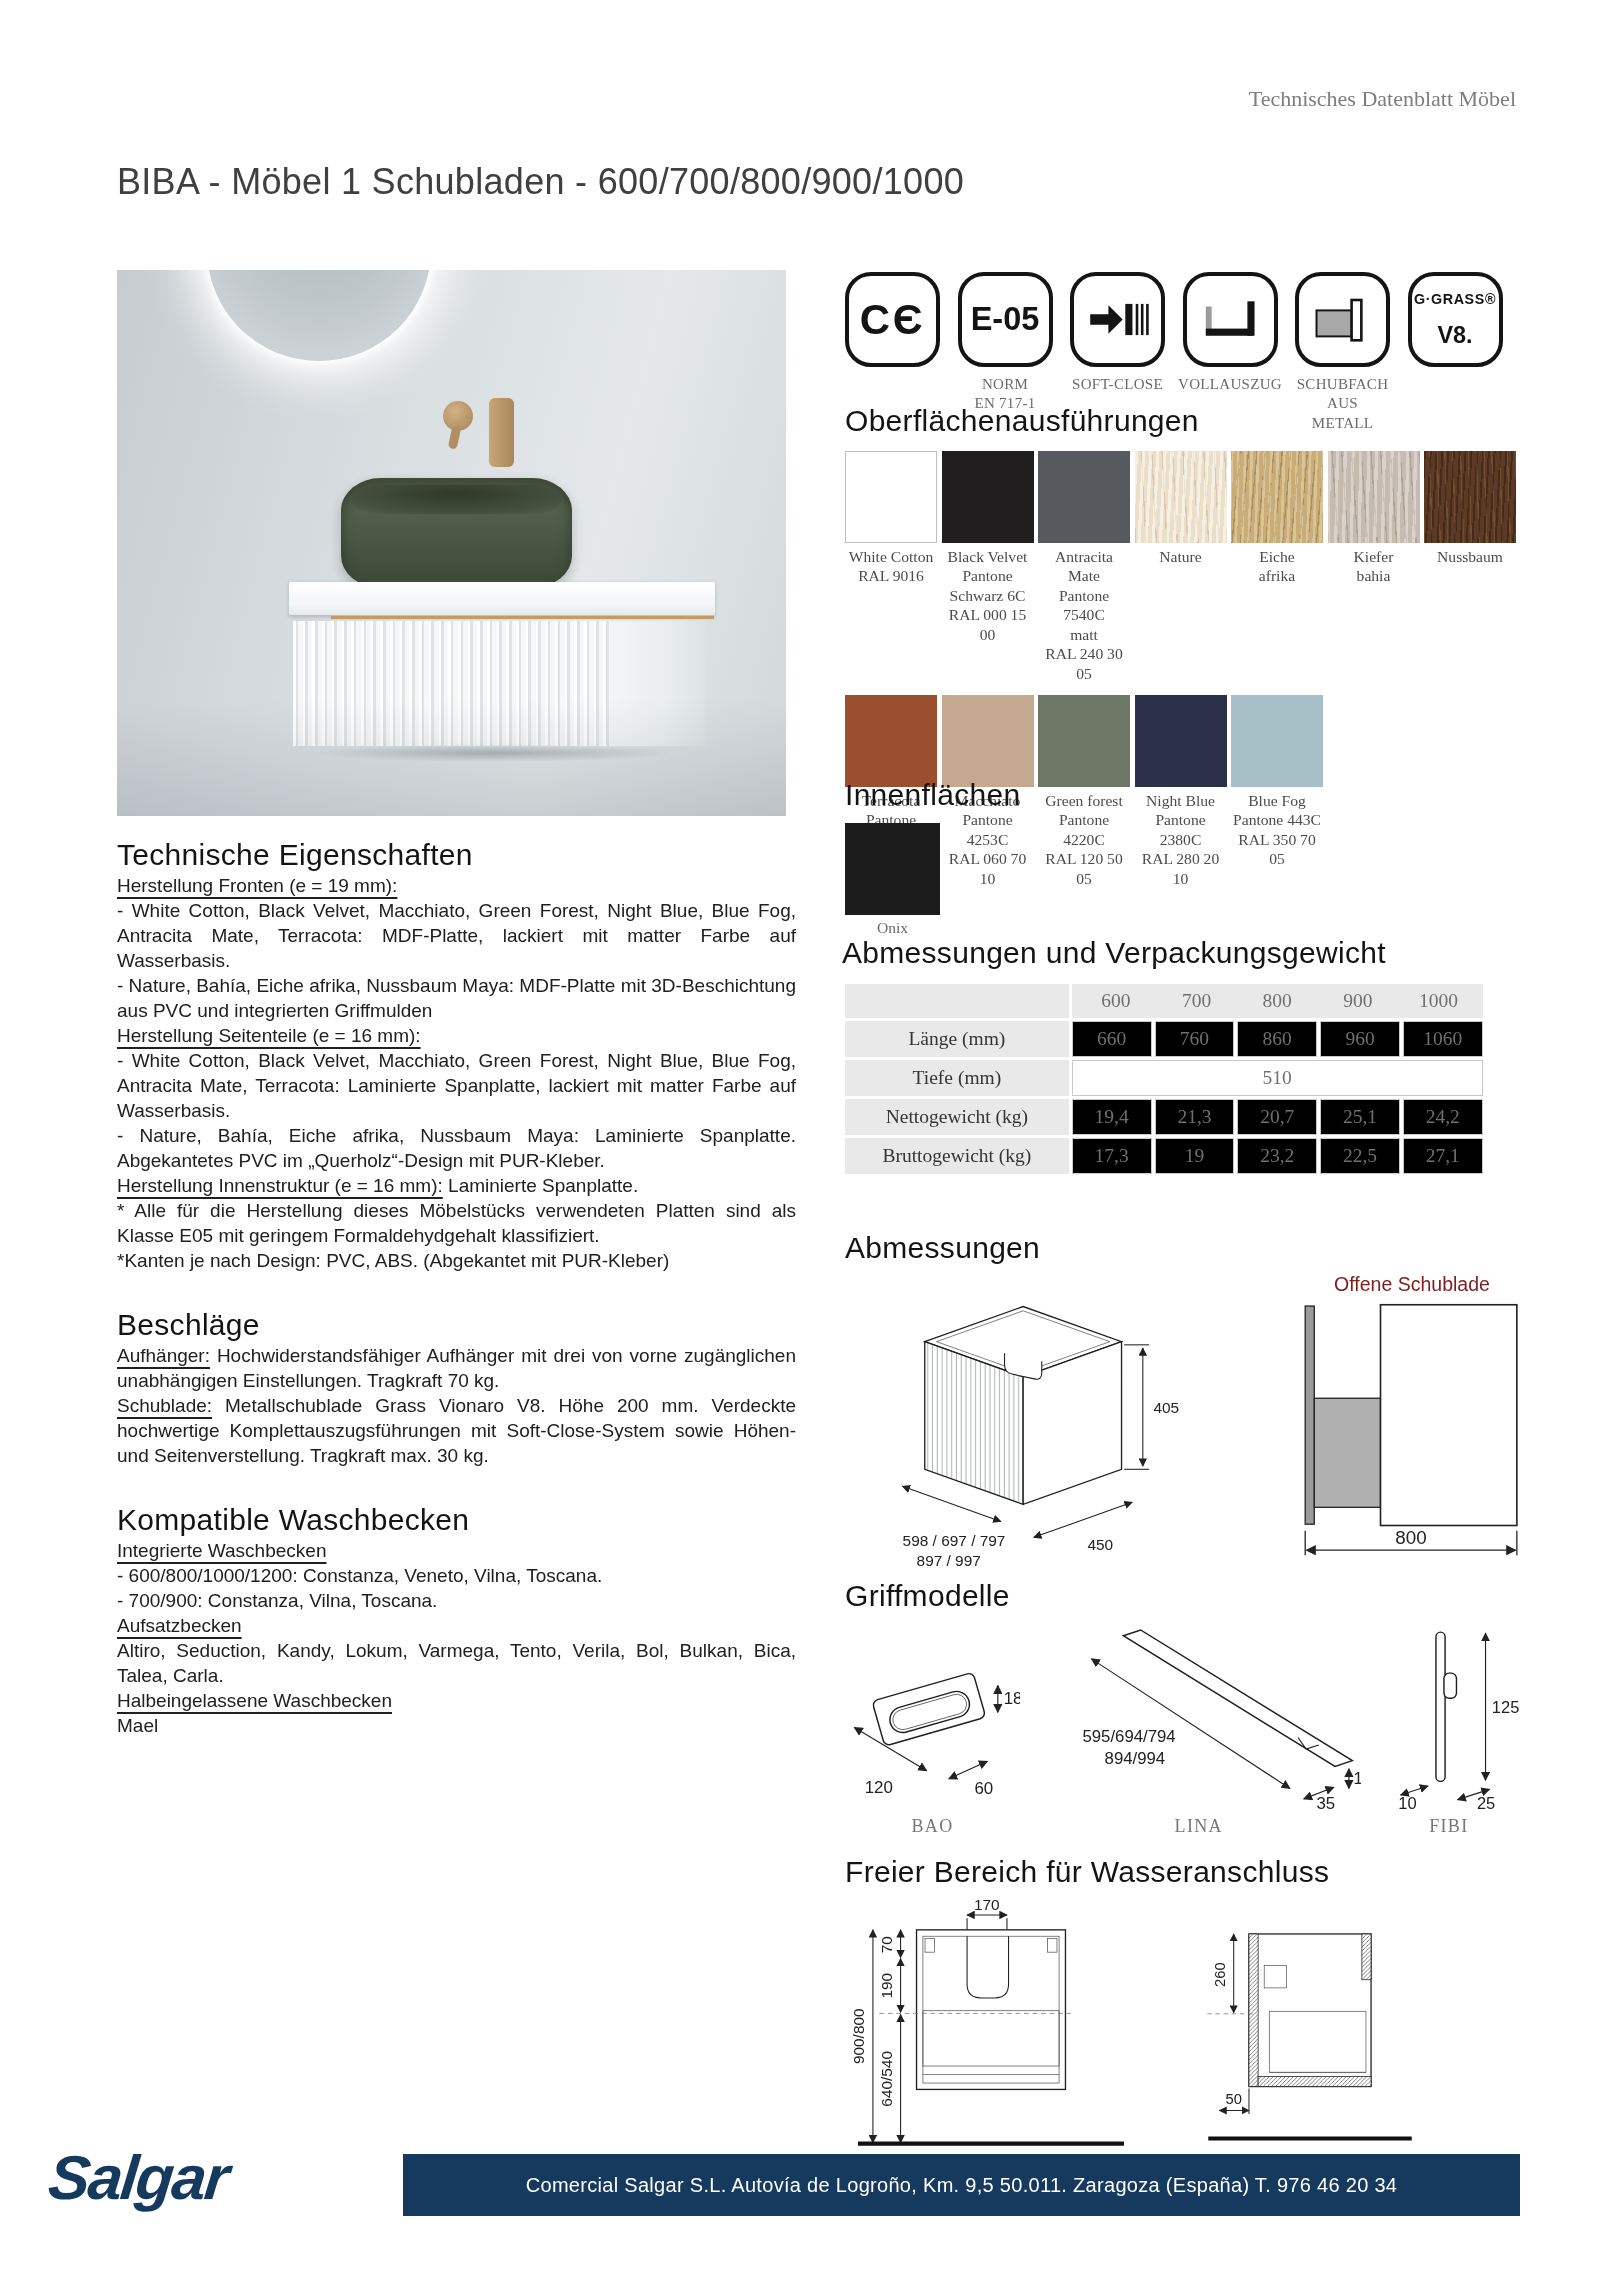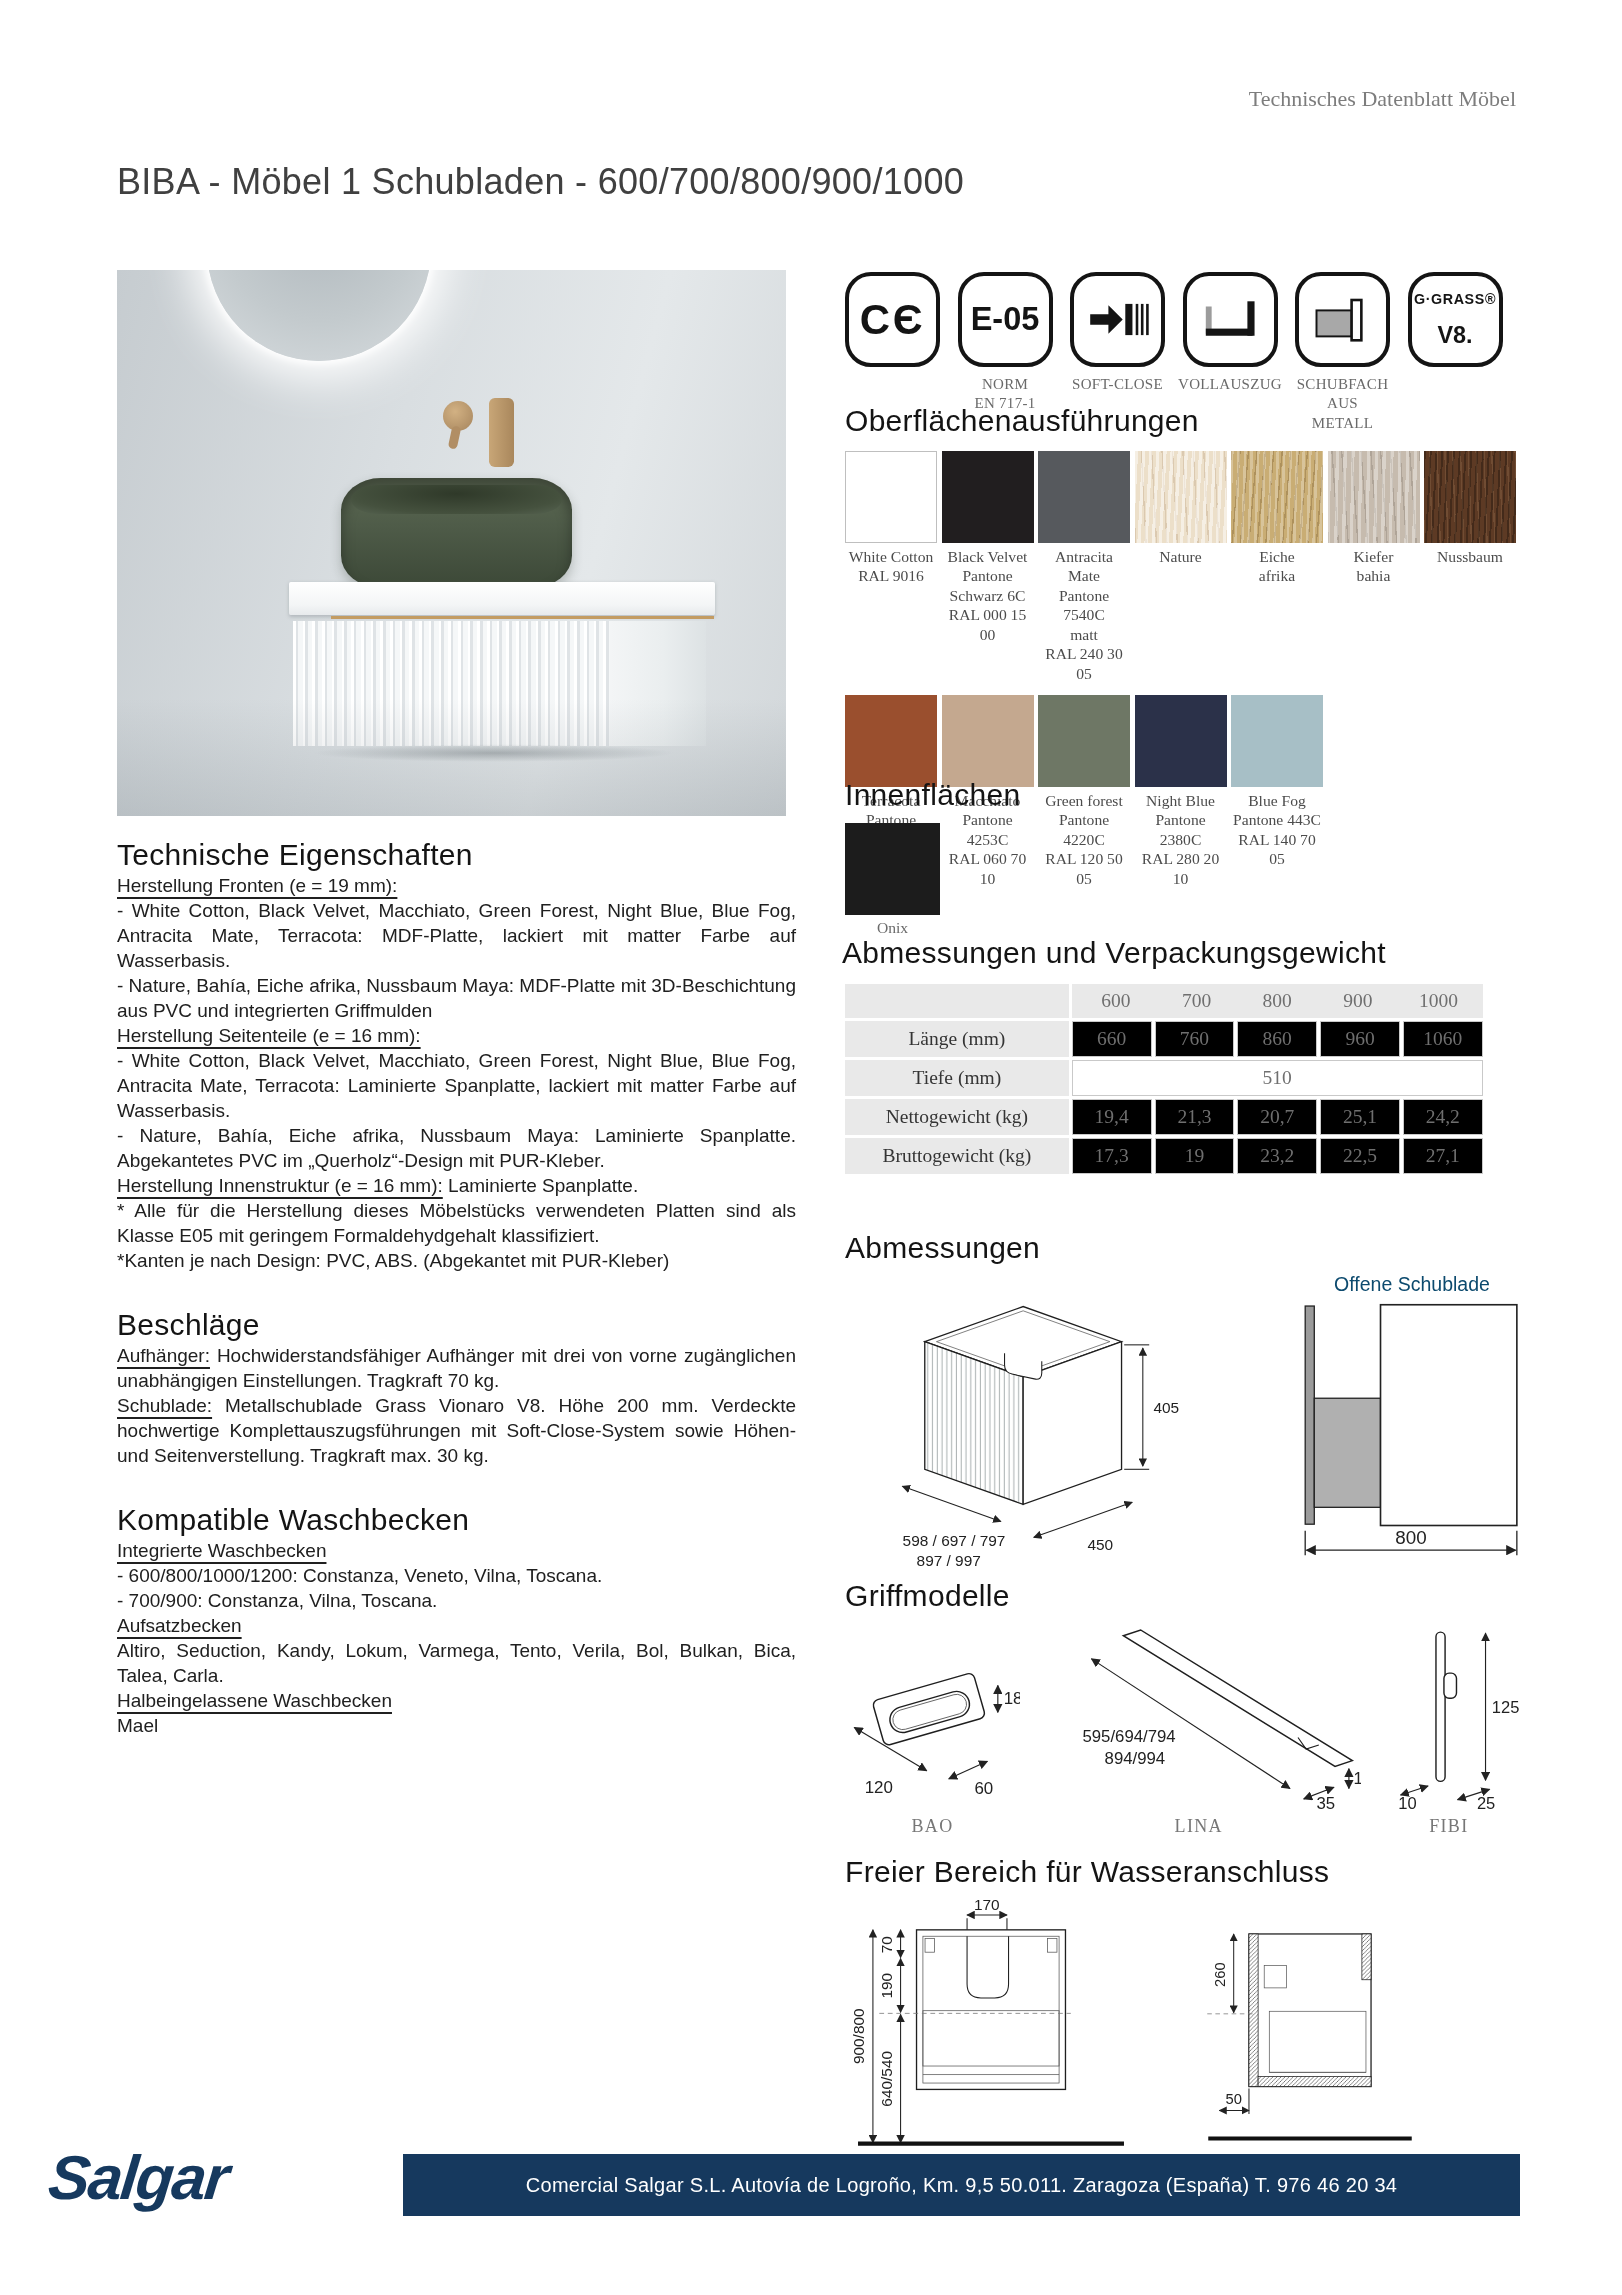--- a/index.html
+++ b/index.html
@@ -87,21 +87,21 @@
   td.valspan{background:#ffffff;border:0.6px solid #c9c9c9;color:#6f6f6f;}
   
   .draw-stroke{fill:#ffffff;stroke:#1f1f1f;stroke-width:2.5;}
   .thin{fill:none;stroke:#555;stroke-width:1.4;}
   .dim{stroke:#222;stroke-width:2;fill:none;}
   text.dimtxt{font-family:"Liberation Sans",sans-serif;font-size:29px;fill:#222;}
   
   #abmessungen{left:845px;top:1230px;width:679px;}
   #abm-row{display:flex;margin-top:6.5px;}
   #offene-fig{margin-left:auto;width:224px;text-align:center;}
-  #offene-label{font-size:19.5px;color:#0c4a6e;margin-bottom:6.5px;}
+  #offene-label{font-size:19.5px;color:#7f1d1d;margin-bottom:6.5px;}
   
   #griffe{left:845px;top:1578px;width:679px;}
   #griffe-row{display:flex;gap:16.2px;margin-top:9px;align-items:flex-end;}
   .handle-fig{display:flex;flex-direction:column;align-items:center;}
   .handle-name{margin-top:5.2px;font-family:"Liberation Serif",serif;font-size:18px;color:#777;letter-spacing:1.3px;}
   
   #wasser{left:845px;top:1854px;width:679px;}
   #wasser-row{display:flex;gap:56px;margin-top:9px;}
   
   #left-col{left:117px;top:837px;width:679px;}
@@ -298,21 +298,21 @@
           <div>Night Blue</div>
           <div>Pantone 2380C</div>
           <div>RAL 280 20 10</div>
         </div>
       </div>
       <div class="swatch-item">
         <div class="swatch" style="background-color: rgb(167, 191, 198);"></div>
         <div class="swatch-label">
           <div>Blue Fog</div>
           <div>Pantone 443C</div>
-          <div>RAL 140 70 05</div>
+          <div>RAL 350 70 05</div>
         </div>
       </div>
     </div>
 </div>
 
 <div class="abs" id="innen">
   <h2>Innenflächen</h2>
   <div id="onix-swatch" style="background-color: rgb(28, 28, 28);"></div>
   <div id="onix-label">Onix</div>
 </div>

